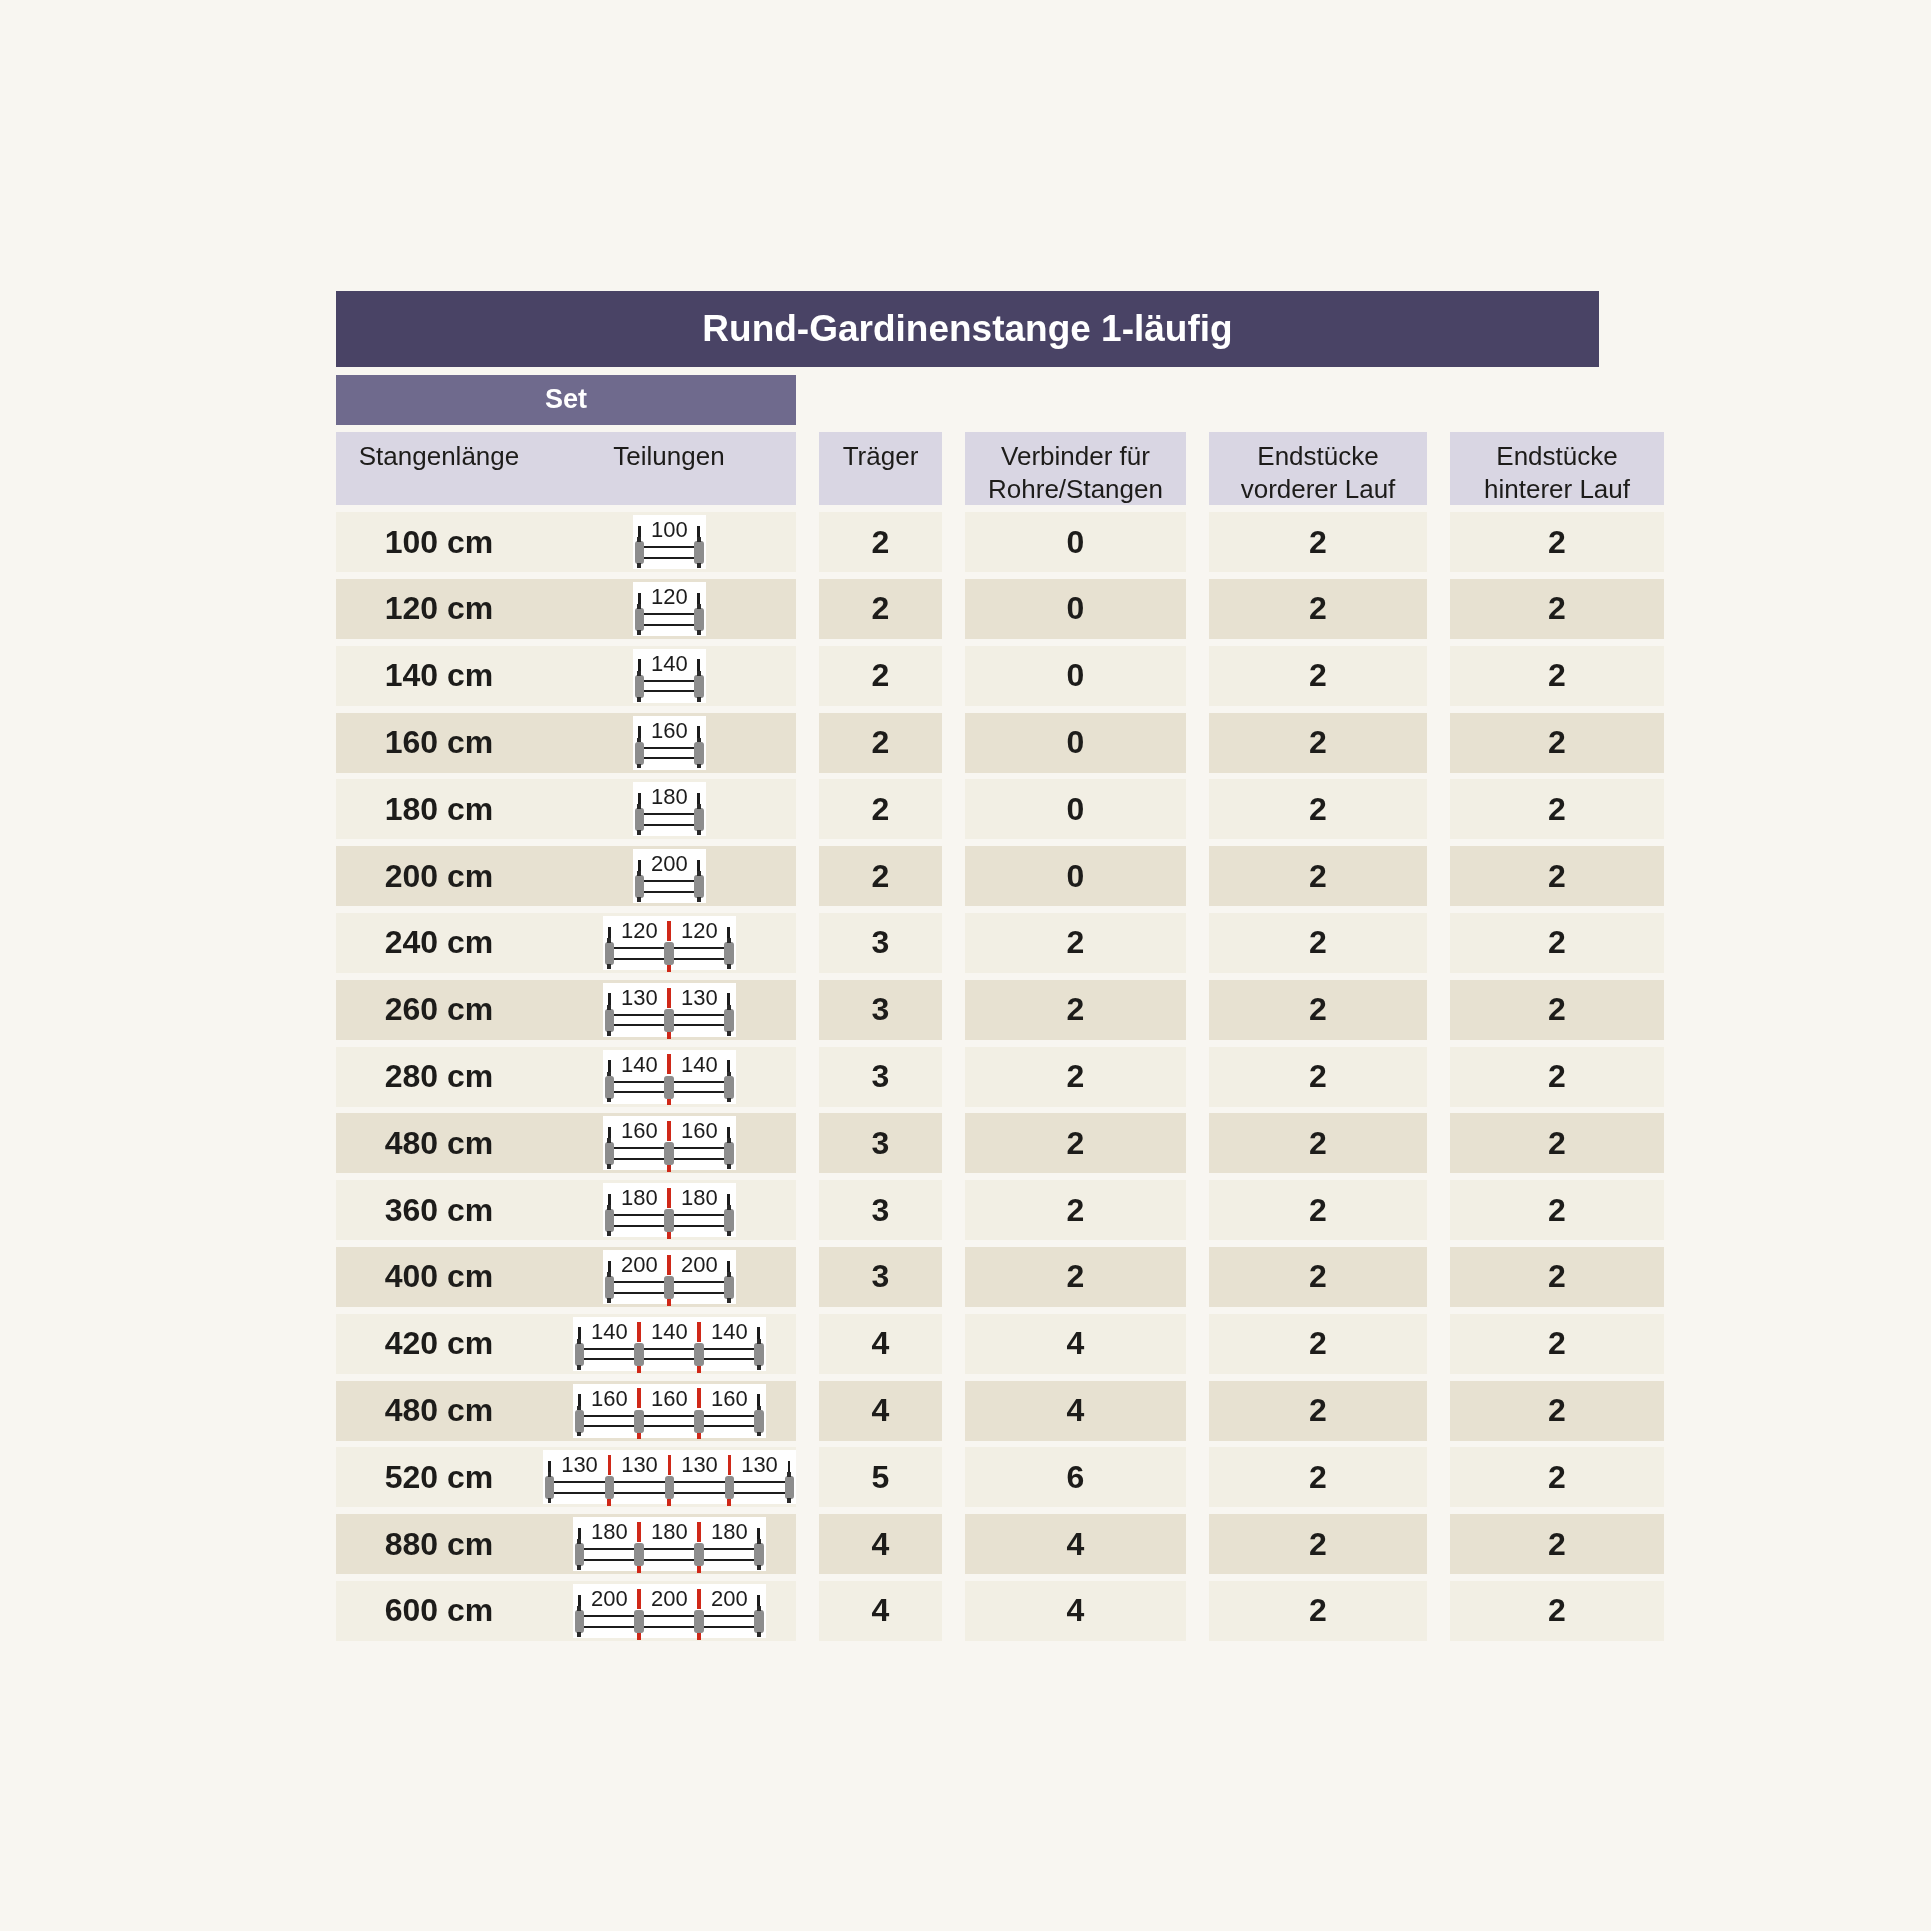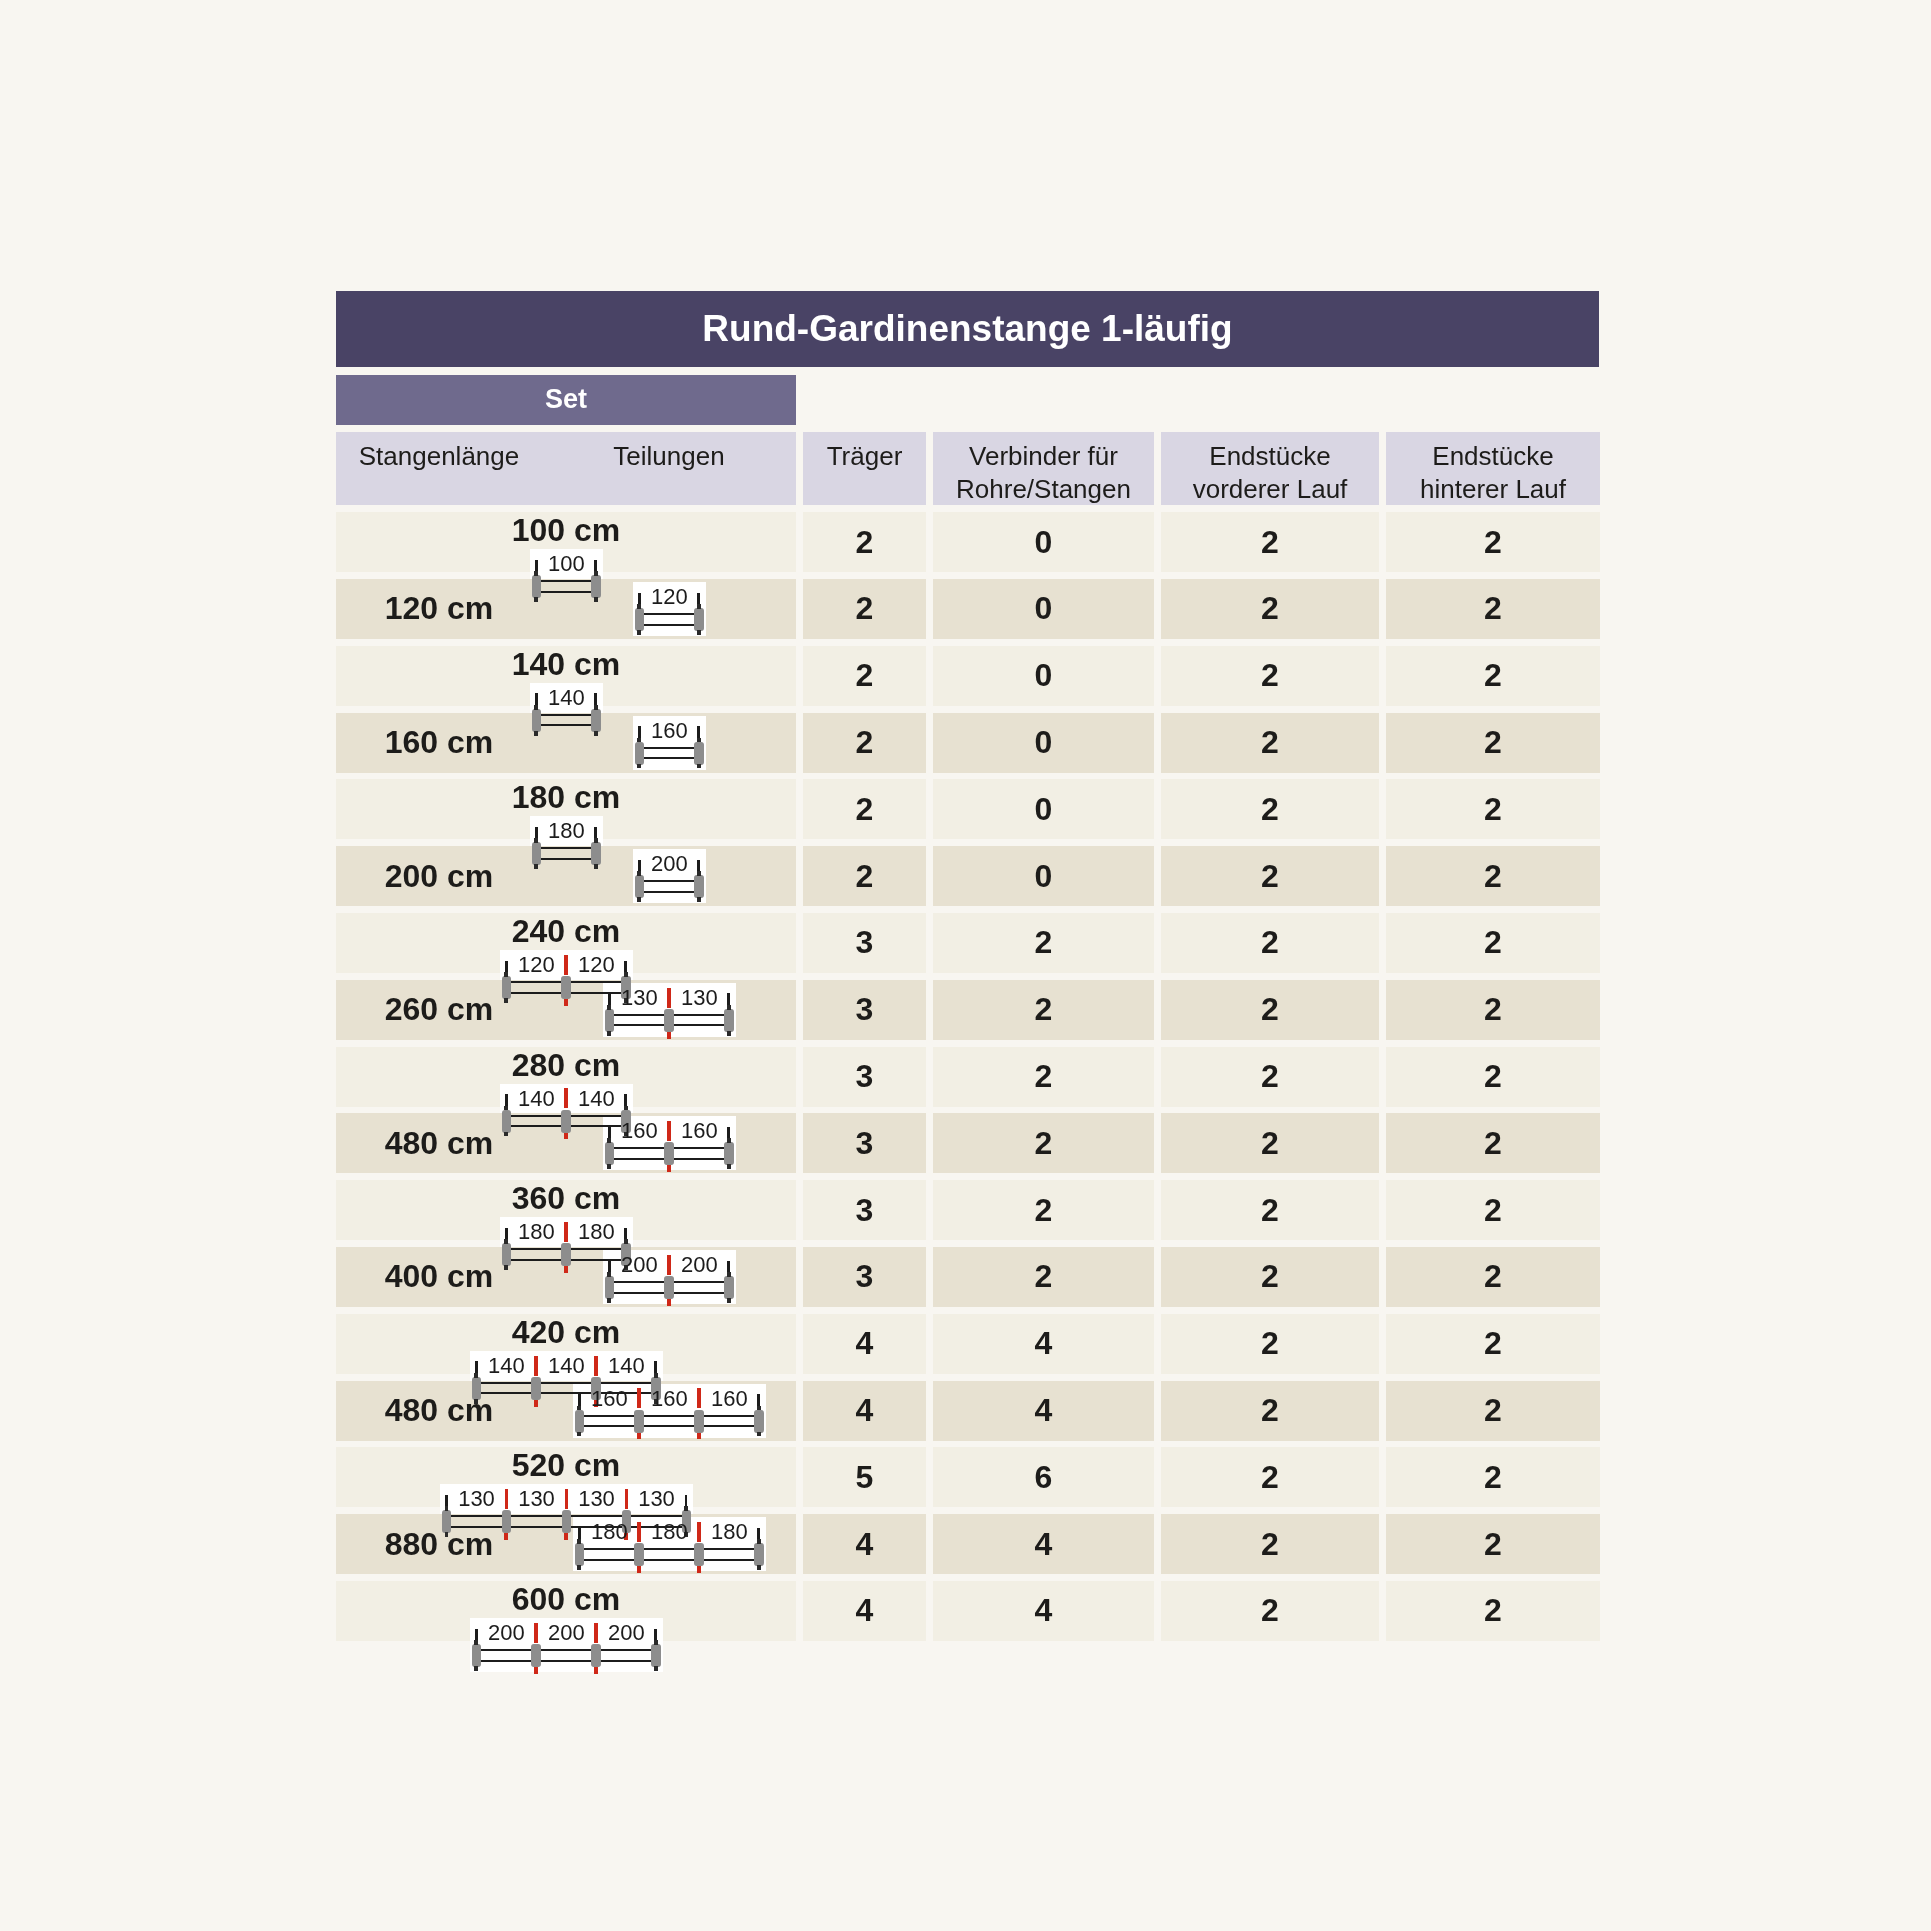--- a/index.html
+++ b/index.html
@@ -22,35 +22,35 @@
   .subheader-row{
     display:grid;grid-template-columns:460px 797px;column-gap:6.8px;
     margin-bottom:7.7px;
   }
   .subheader-cell{
     height:50px;background:#6f6a8d;
     display:flex;align-items:center;justify-content:center;
     color:#ffffff;font-size:27px;font-weight:bold;
   }
   .grid-row{
-    display:grid;grid-template-columns:460px 123px 221px 218px 214px;column-gap:7px;
+    display:grid;grid-template-columns:460px 123px 221px 218px 214px;column-gap:23px;
     margin-bottom:6.8px;
   }
   .header-row .cell{
     background:#d9d6e3;height:73px;
     font-size:26px;line-height:33px;font-weight:normal;
     text-align:center;
   }
   .header-set-cell{display:flex;align-items:flex-start;}
   .header-set-cell .sub{padding-top:7.7px;}
   .sub-label-col{width:206px;text-align:center;}
   .sub-diagram-col{width:254px;text-align:center;}
   .header-col{padding-top:7.7px;}
   .data-row .cell{height:60px;}
-  .row-light .cell{background:#f2efe4;flex-direction:column;}
+  .row-light .cell{background:#f2efe4;}
   .row-dark  .cell{background:#e7e1d1;}
   .cell{box-sizing:border-box;}
   .num-cell{
     display:flex;align-items:center;justify-content:center;
     font-size:32px;font-weight:bold;
   }
   .set-cell{display:flex;align-items:center;}
   .row-length{
     width:206px;text-align:center;
     font-size:32px;font-weight:bold;

